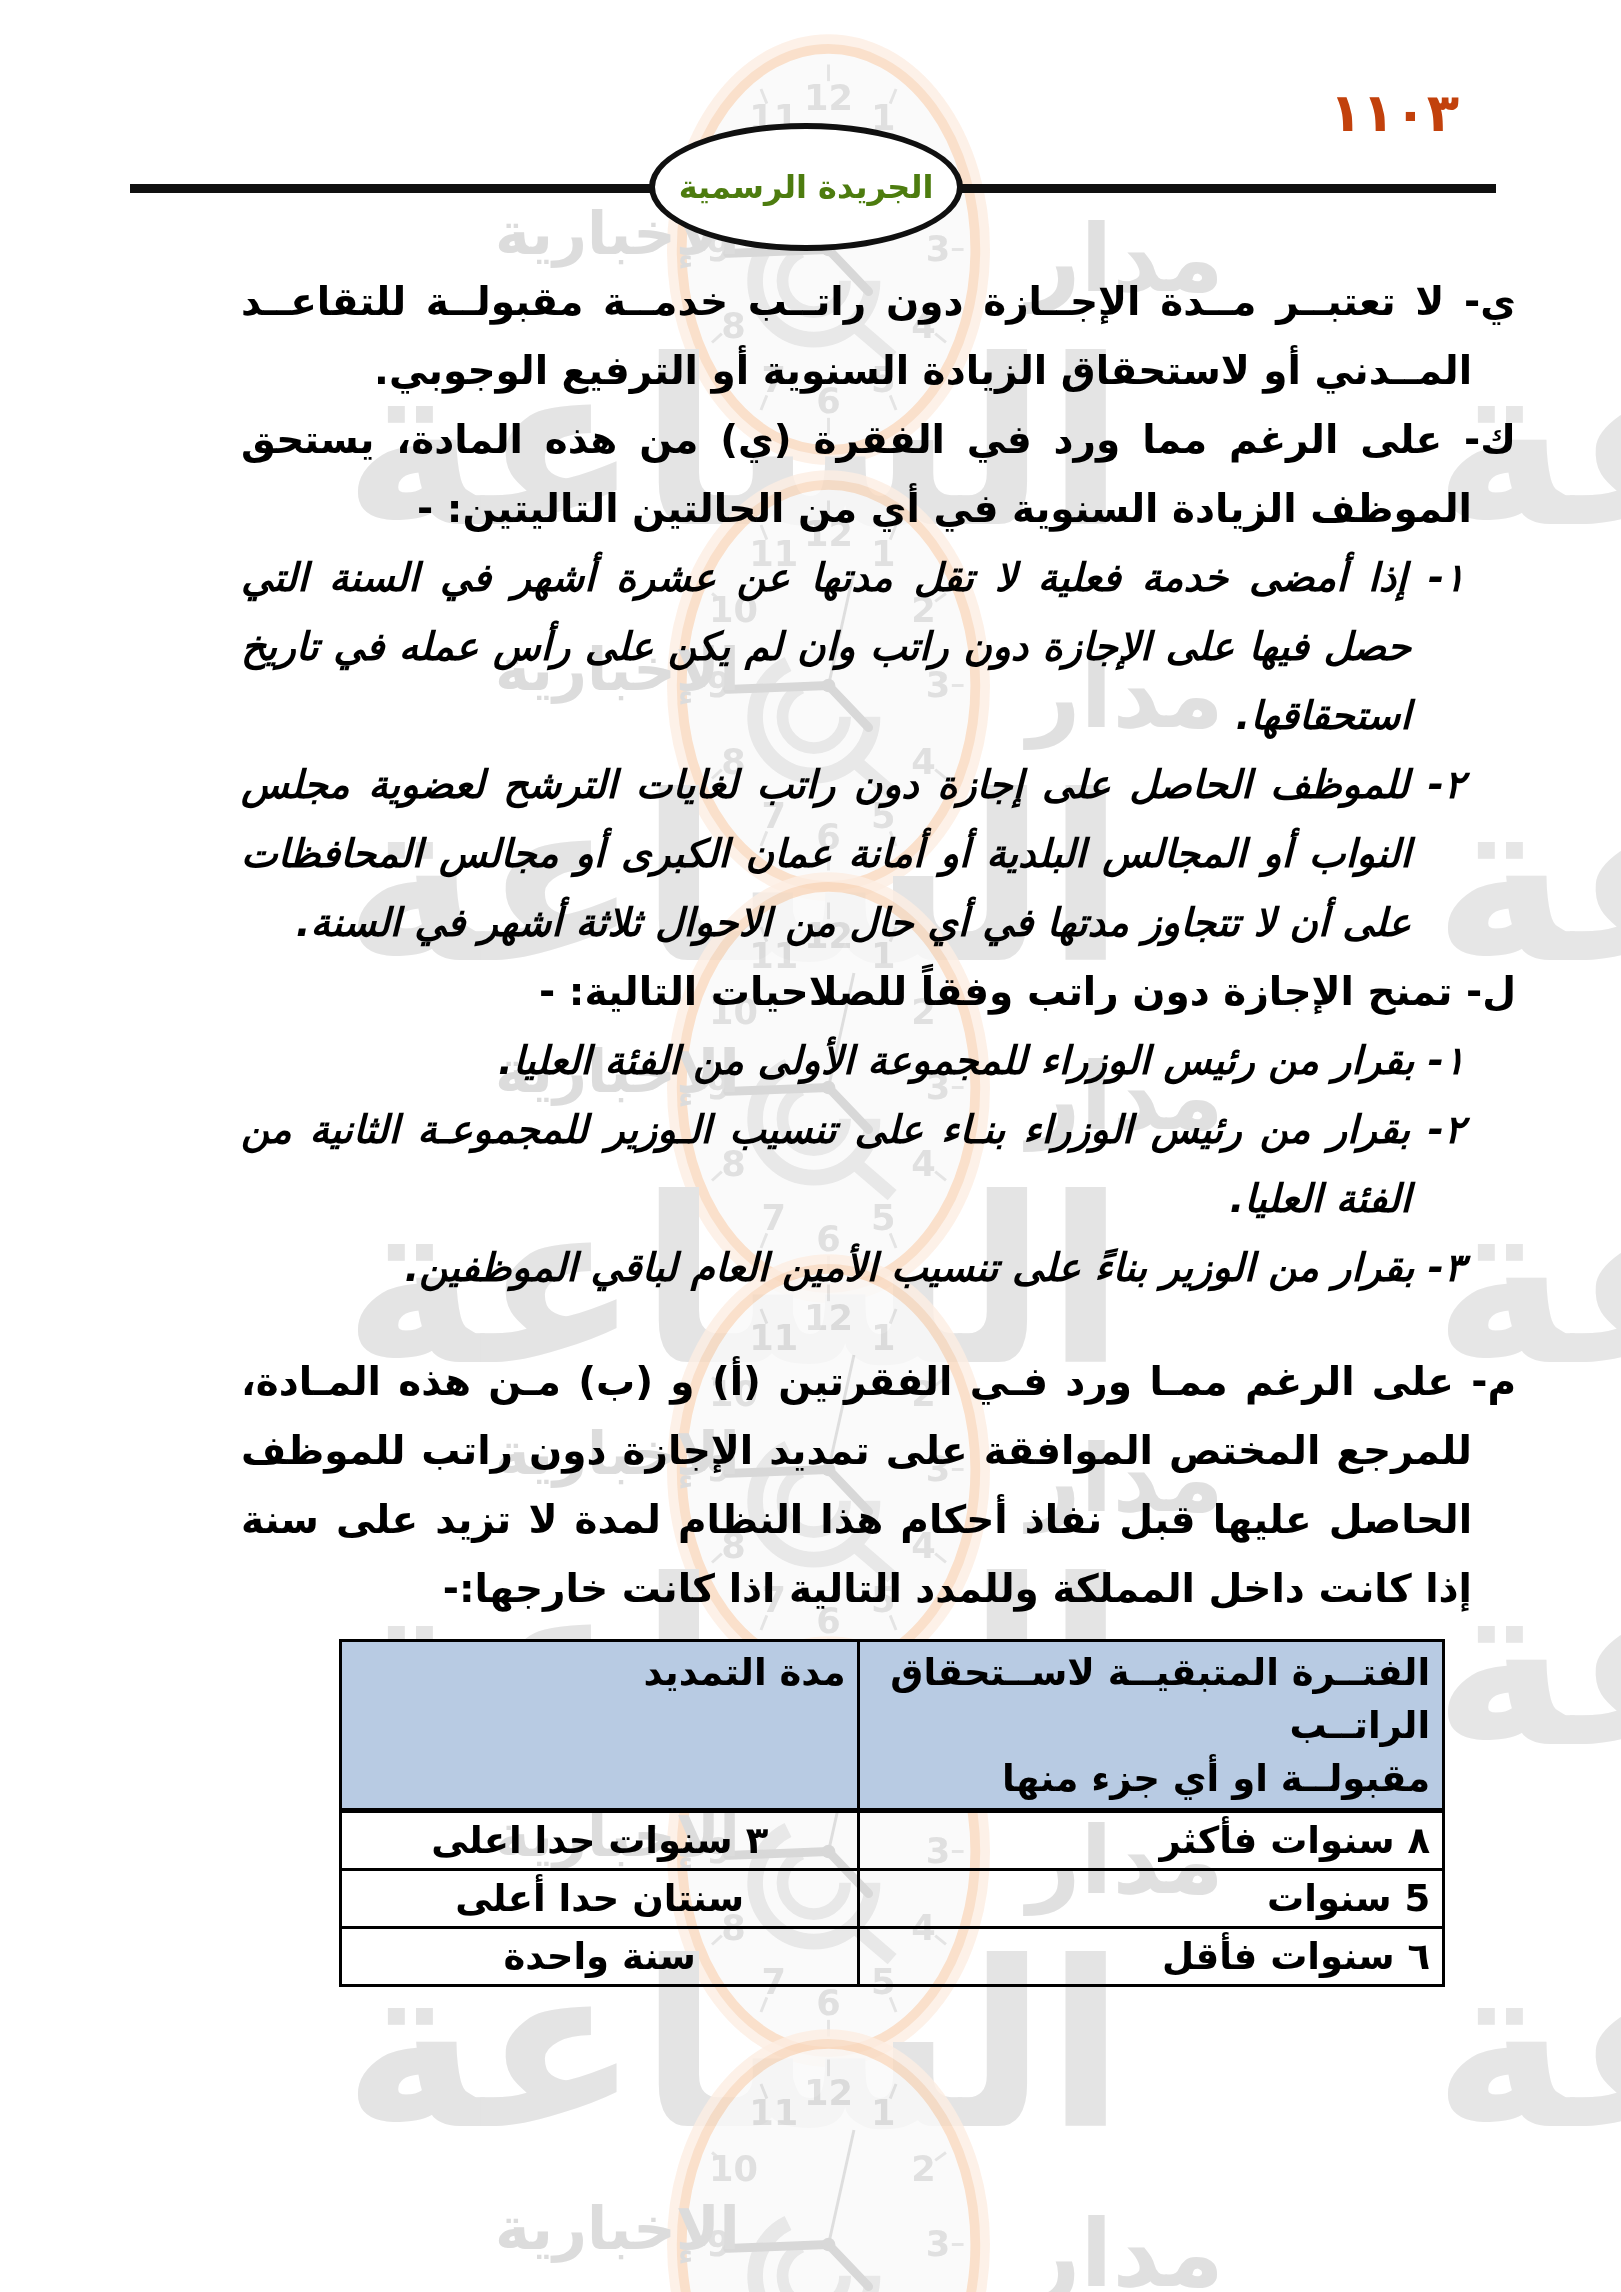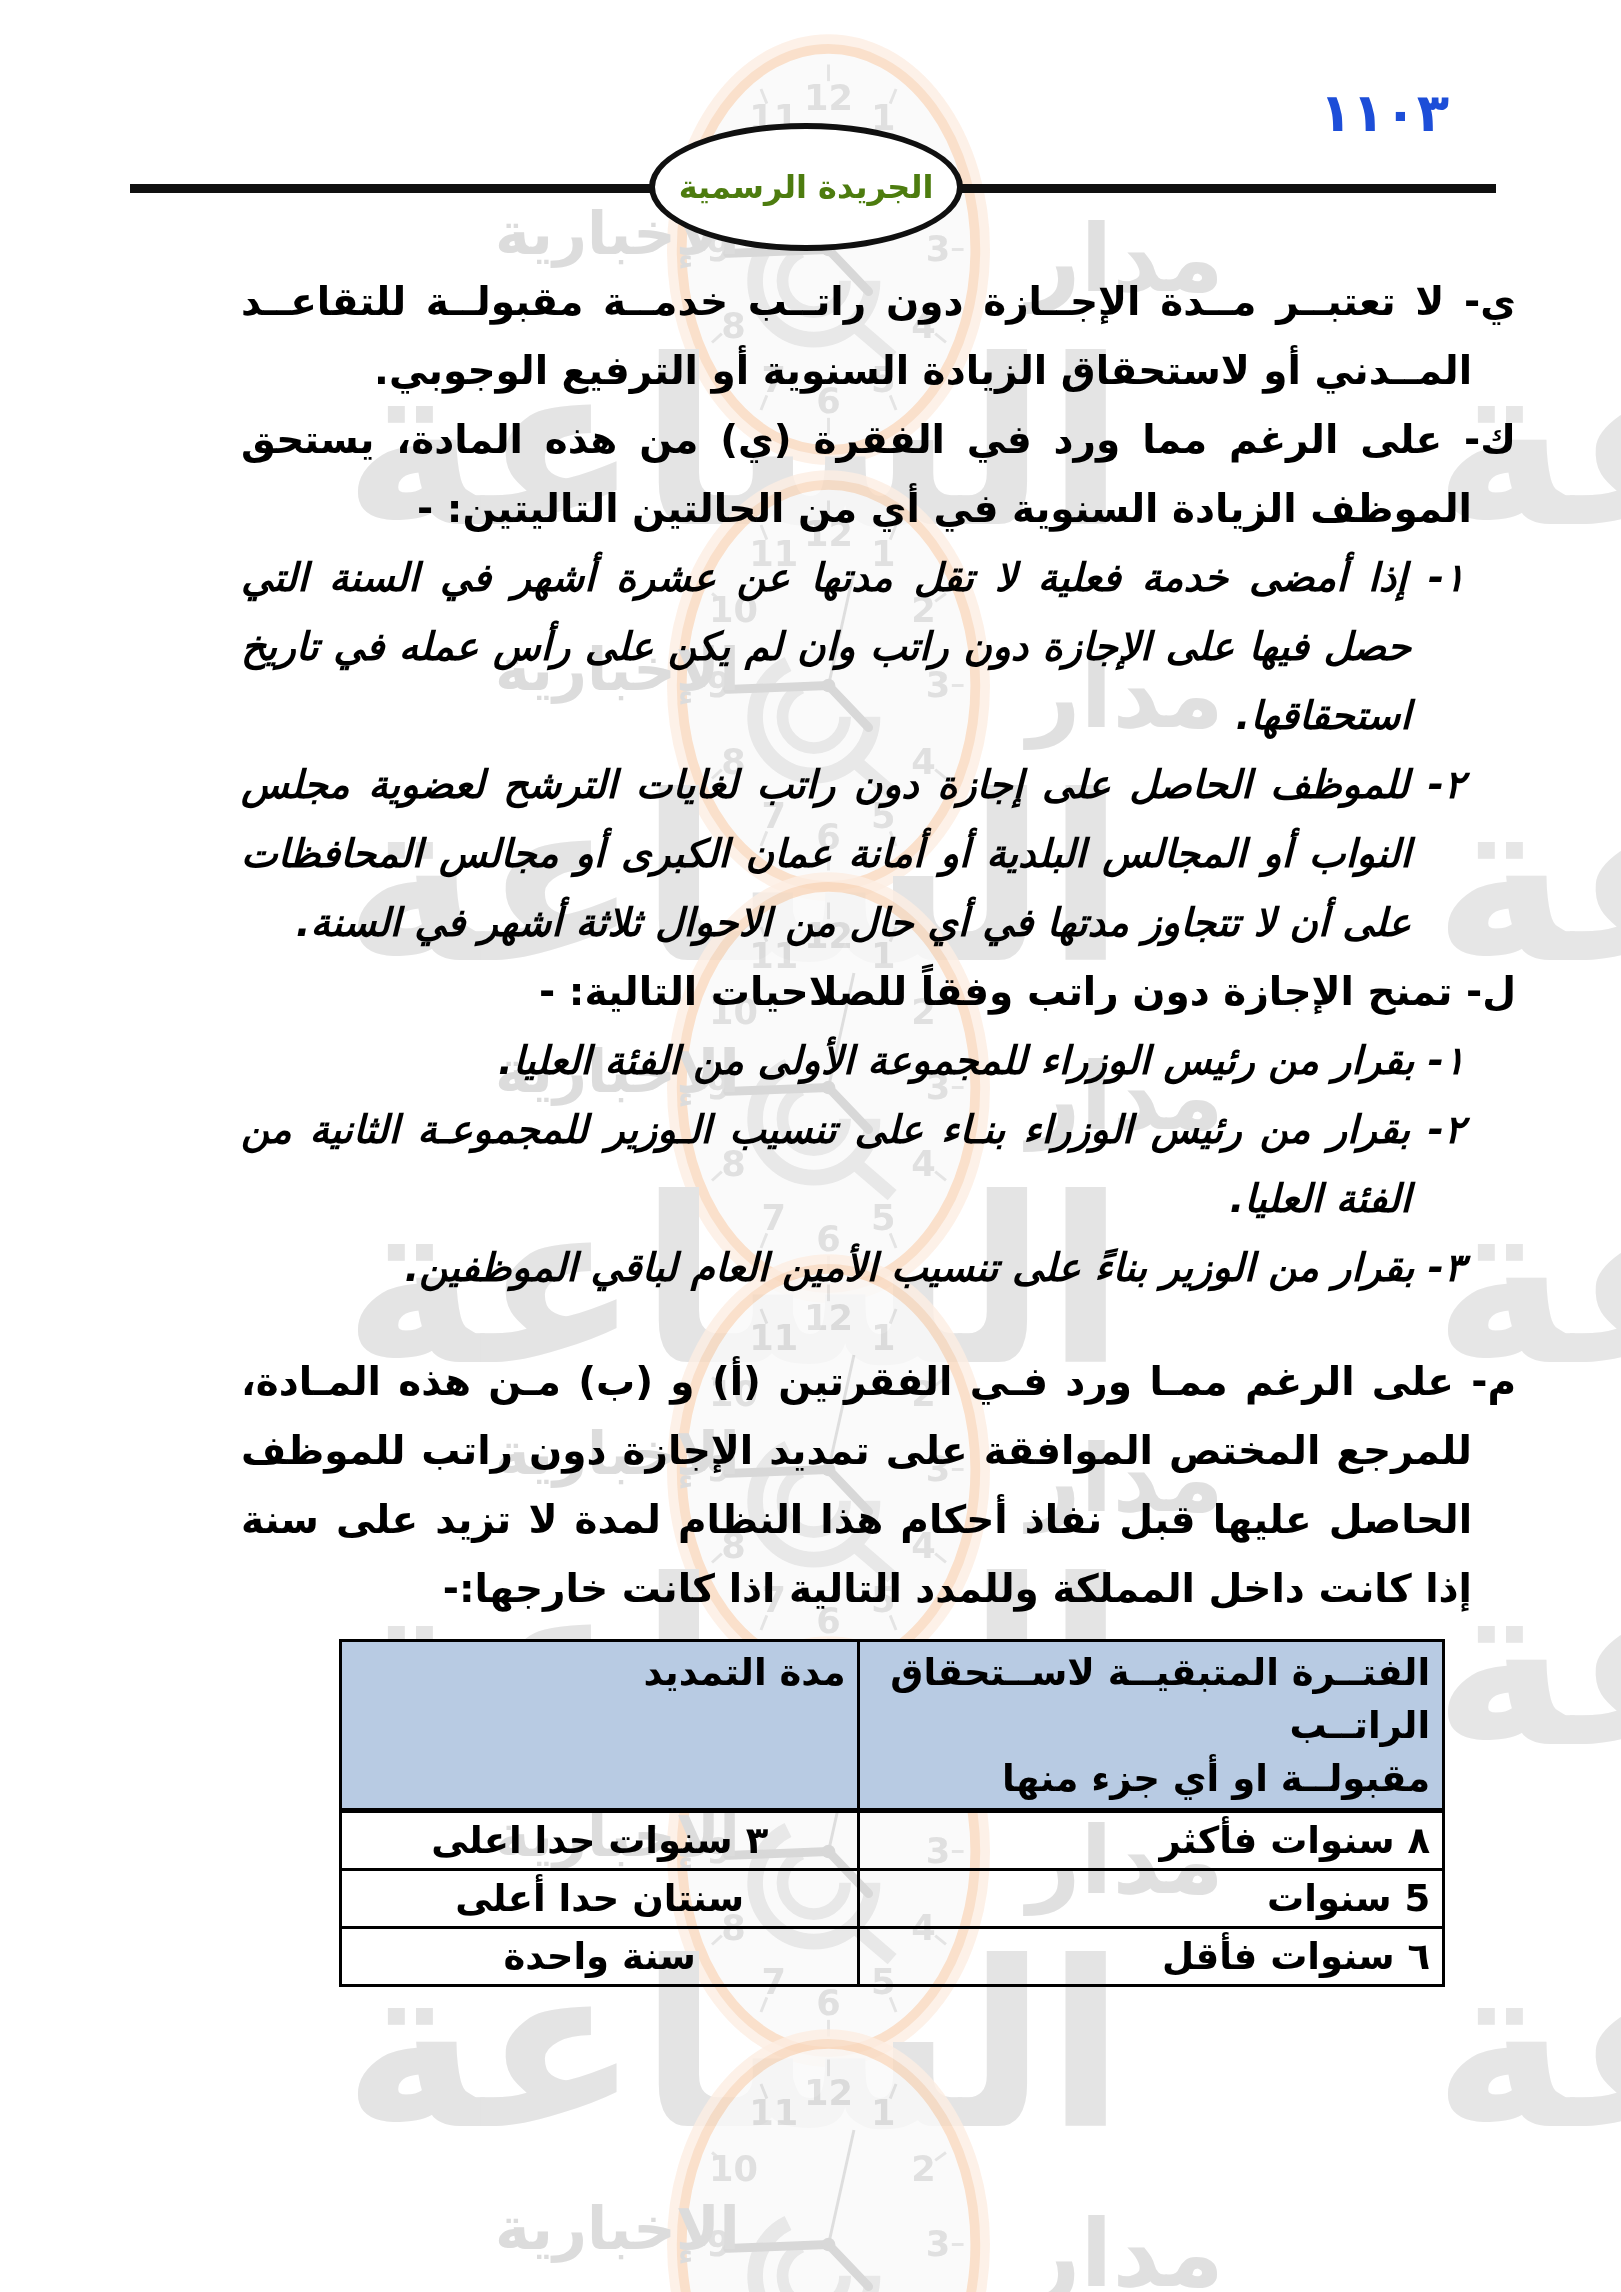--- a/index.html
+++ b/index.html
@@ -14,22 +14,22 @@
   .wm-unit{position:absolute; left:0; width:100%; height:0;}
   .wm-clock{position:absolute; left:667px; top:-216px; opacity:.8;}
   .wm-sub{position:absolute; left:495px; top:-51px; font-size:59px; font-weight:bold; color:#dcdcdc; direction:rtl;}
   .wm-madar{position:absolute; left:1027px; top:-45px; font-size:93px; font-weight:bold; color:#e0e0e0; direction:rtl;text-align:right;}
   .wm-saa{position:absolute; left:343px; top:80px; font-size:230px; line-height:1; font-weight:bold; color:#e4e4e4; direction:rtl; white-space:nowrap;}
   .wm-saa-edge{position:absolute; left:1433px; top:80px; font-size:230px; line-height:1; font-weight:bold; color:#e6e6e6; direction:rtl; white-space:nowrap;}
   
   .content{position:relative; z-index:1;}
   .page-header{position:relative; height:267px;}
   .page-number{
-    position:absolute; top:82px; right:172px;
-    font-size:53px; font-weight:bold; letter-spacing:11.8px; color:#1d4ed8;
+    position:absolute; top:82px; right:162px;
+    font-size:53px; font-weight:bold; letter-spacing:11.8px; color:#c2410c;
   }
   .rule{position:absolute; top:184px; left:130px; width:1366px; height:8.8px; background:#101010;}
   .badge-oval{
     position:absolute; top:123px; left:649px; width:302px; height:116px;
     background:#ffffff; border:6.9px solid #101010; border-radius:50%;
     display:flex; align-items:center; justify-content:center;
   }
   .badge-oval span{font-size:32px; font-weight:bold; color:#4d7c0f;}
   
   .clauses{

